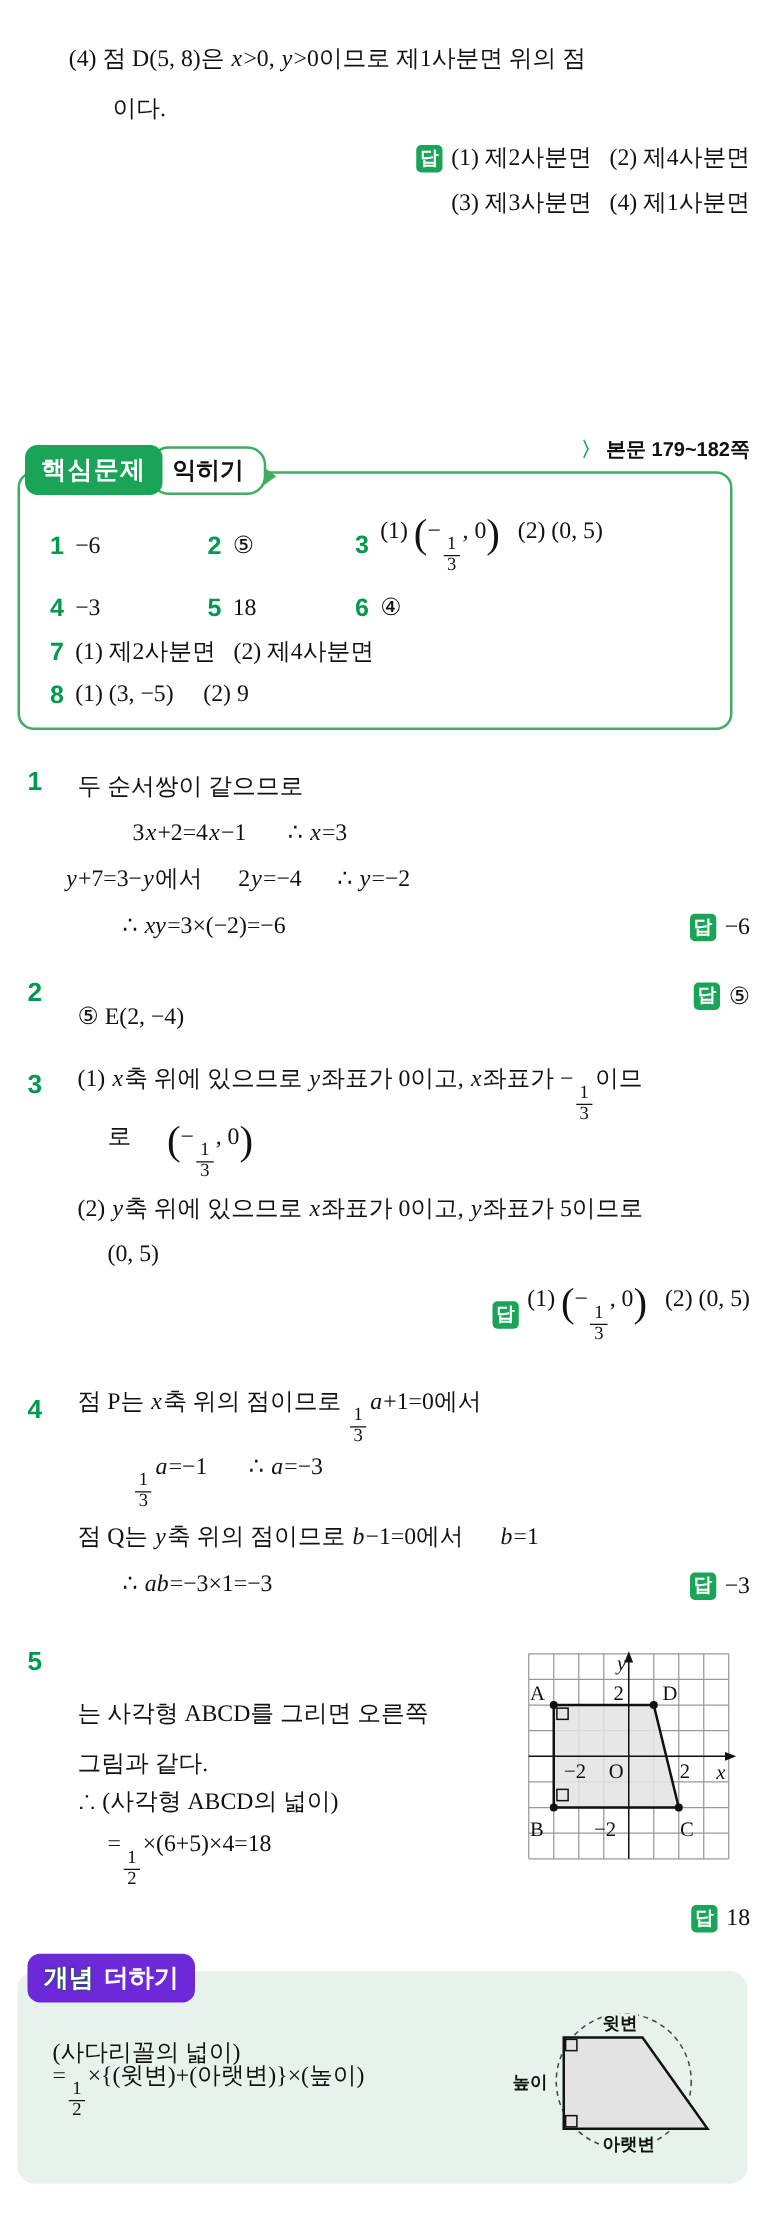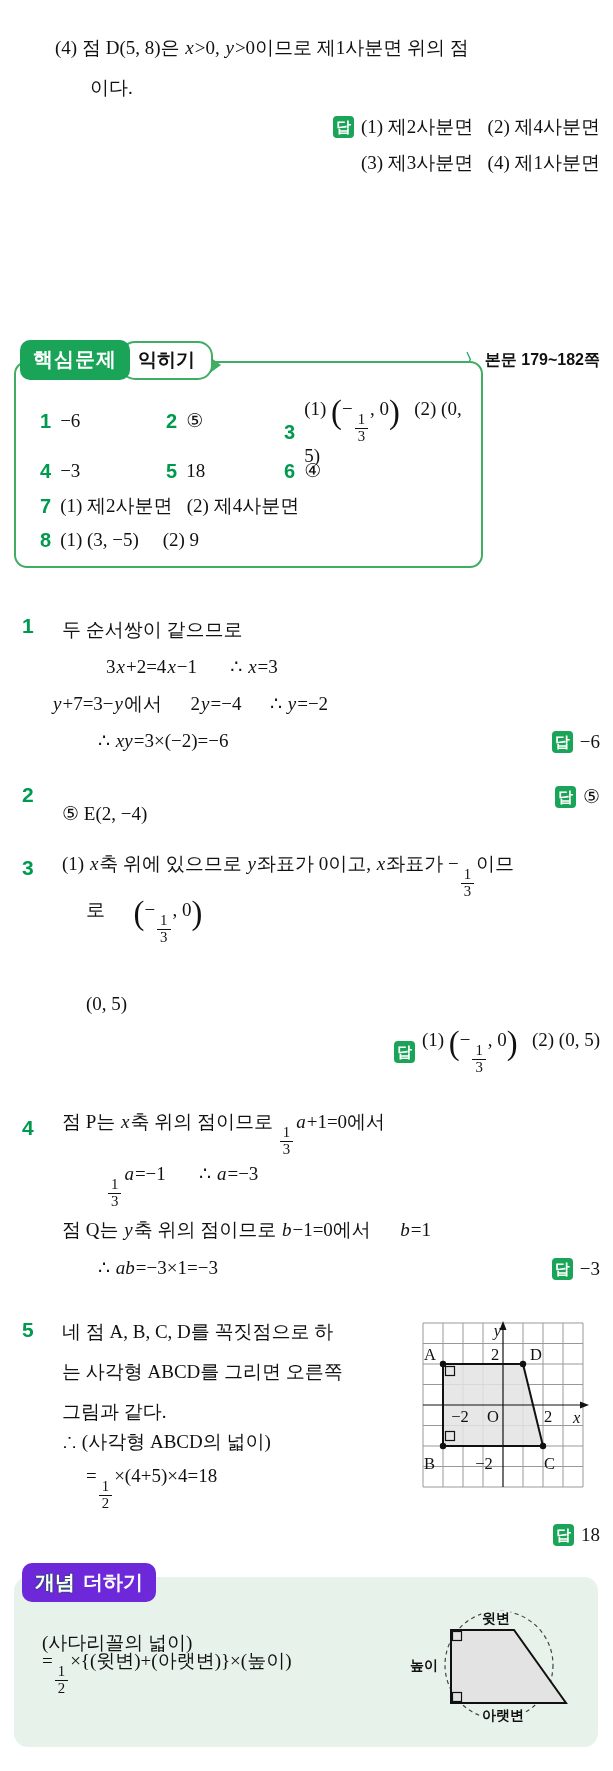--- a/index.html
+++ b/index.html
@@ -11,21 +11,21 @@
   .frac{display:inline-flex;flex-direction:column;align-items:center;vertical-align:-0.62em;
         line-height:1.05;font-size:0.78em;margin:0 2px;text-align:center;}
   .fn{padding:0 3px;}
   .fd{border-top:1.4px solid #111;padding:0 3px;}
   .bp{font-size:1.72em;font-weight:400;vertical-align:-0.24em;line-height:0.9;}
   .abadge{display:inline-block;background:#19a457;color:#fff;font-family:"Liberation Sans","DejaVu Sans",sans-serif;
           font-weight:700;font-size:15px;line-height:1;padding:3px 3px 4px;border-radius:4px;margin-right:7px;vertical-align:2px;}
   .ansrow{display:inline-flex;align-items:center;}
   .pnum{font-family:"Liberation Sans","DejaVu Sans",sans-serif;font-weight:700;font-size:21px;color:#009a4e;}
   
-  #keybox{left:14px;top:361px;width:469px;height:207px;box-sizing:border-box;
+  #keybox{left:14px;top:377px;width:572px;height:207px;box-sizing:border-box;
           border:2.5px solid #3fae63;border-radius:13px;background:#fff;}
   #keybox-header{position:absolute;top:-23px;left:4px;display:flex;align-items:center;}
   .tab1{background:#19a457;color:#fff;font-family:"Liberation Sans","DejaVu Sans",sans-serif;font-weight:700;
         font-size:20px;padding:6px 13px 7px;border-radius:10px;position:relative;z-index:2;letter-spacing:1px;}
   .tab2{background:#fff;border:2.5px solid #3fae63;color:#111;font-family:"Liberation Sans","DejaVu Sans",sans-serif;
         font-weight:700;font-size:19px;padding:4px 16px 5px;border-radius:15px;margin-left:-10px;position:relative;z-index:1;}
   .tabtri{width:0;height:0;border-top:8px solid transparent;border-bottom:8px solid transparent;
           border-left:11px solid #3fae63;margin-left:-3px;margin-top:10px;}
   .ref{font-family:"Liberation Sans","DejaVu Sans",sans-serif;font-weight:700;font-size:16px;color:#111;}
   .chev{color:#19a457;font-weight:700;margin-right:4px;}
@@ -117,20 +117,21 @@
     <div class="abs ansrow" style="right:0;top:6px;">
       <span class="abadge">답</span>
         <span>⑤</span>
     </div>
   </div>
 
   <div class="abs" style="left:20px;top:846px;right:13px;height:230px;">
     <span class="pnum abs" style="left:2px;top:10px;">3</span>
     <div class="abs mline" style="left:42px;top:6px;width:520px;"><span>(1) </span><span class="vi">x</span><span>축 위에 있으므로 </span><span class="vi">y</span><span>좌표가 0이고, </span><span class="vi">x</span><span>좌표가 −</span><span class="frac"><span class="fn">1</span><span class="fd">3</span></span><span>이므</span></div>
     <div class="abs mline" style="left:66px;top:52px;"><span>로      </span><span class="bp">(</span><span>−</span><span class="frac"><span class="fn">1</span><span class="fd">3</span></span><span>, 0</span><span class="bp">)</span></div>
+    <div class="abs mline" style="left:42px;top:110px;"><span>(2) </span><span class="vi">y</span><span>축 위에 있으므로 </span><span class="vi">x</span><span>좌표가 0이고, </span><span class="vi">y</span><span>좌표가 5이므로</span></div>
     <div class="abs mline" style="left:66px;top:146px;"><span>(0, 5)</span></div>
     <div class="abs ansrow" style="right:0;top:182px;">
       <span class="abadge">답</span>
         <span class="mline"><span>(1) </span><span class="bp">(</span><span>−</span><span class="frac"><span class="fn">1</span><span class="fd">3</span></span><span>, 0</span><span class="bp">)</span><span>   (2) (0, 5)</span></span>
     </div>
   </div>
 
   <div class="abs" style="left:20px;top:1104px;right:13px;height:195px;">
     <span class="pnum abs" style="left:2px;top:12px;">4</span>
     <div class="abs mline" style="left:42px;top:6px;"><span>점 P는 </span><span class="vi">x</span><span>축 위의 점이므로 </span><span class="frac"><span class="fn">1</span><span class="fd">3</span></span><span class="vi">a</span><span>+1=0에서</span></div>
@@ -138,25 +139,24 @@
     <div class="abs mline" style="left:42px;top:114px;"><span>점 Q는 </span><span class="vi">y</span><span>축 위의 점이므로 </span><span class="vi">b</span><span>−1=0에서      </span><span class="vi">b</span><span>=1</span></div>
     <div class="abs mline" style="left:78px;top:152px;"><span>∴ </span><span class="vi">ab</span><span>=−3×1=−3</span></div>
     <div class="abs ansrow" style="right:0;top:154px;">
       <span class="abadge">답</span>
         <span>−3</span>
     </div>
   </div>
 
   <div class="abs" style="left:20px;top:1316px;right:13px;height:200px;">
     <span class="pnum abs" style="left:2px;top:2px;">5</span>
-    <div class="abs mline" style="left:42px;top:4px;"><span>네 점 A, B, C, D를 꼭짓점으로 하</span></div>
     <div class="abs mline" style="left:42px;top:44px;"><span>는 사각형 ABCD를 그리면 오른쪽</span></div>
     <div class="abs mline" style="left:42px;top:84px;"><span>그림과 같다.</span></div>
     <div class="abs mline" style="left:42px;top:114px;"><span>∴ (사각형 ABCD의 넓이)</span></div>
-    <div class="abs mline" style="left:66px;top:148px;"><span>=</span><span class="frac"><span class="fn">1</span><span class="fd">2</span></span><span>×(4+5)×4=18</span></div>
+    <div class="abs mline" style="left:66px;top:148px;"><span>=</span><span class="frac"><span class="fn">1</span><span class="fd">2</span></span><span>×(6+5)×4=18</span></div>
   </div>
   <div class="abs ansrow" style="right:13px;top:1524px;">
     <span class="abadge">답</span>
       <span>18</span>
   </div>
 
   <svg class="abs" style="left:420px;top:1321px;" width="172" height="172" viewBox="0 0 172 172">
     <g stroke="#999" stroke-width="1">
       <line x1="3" y1="2" x2="3" y2="166"></line>
         <line x1="23" y1="2" x2="23" y2="166"></line>

